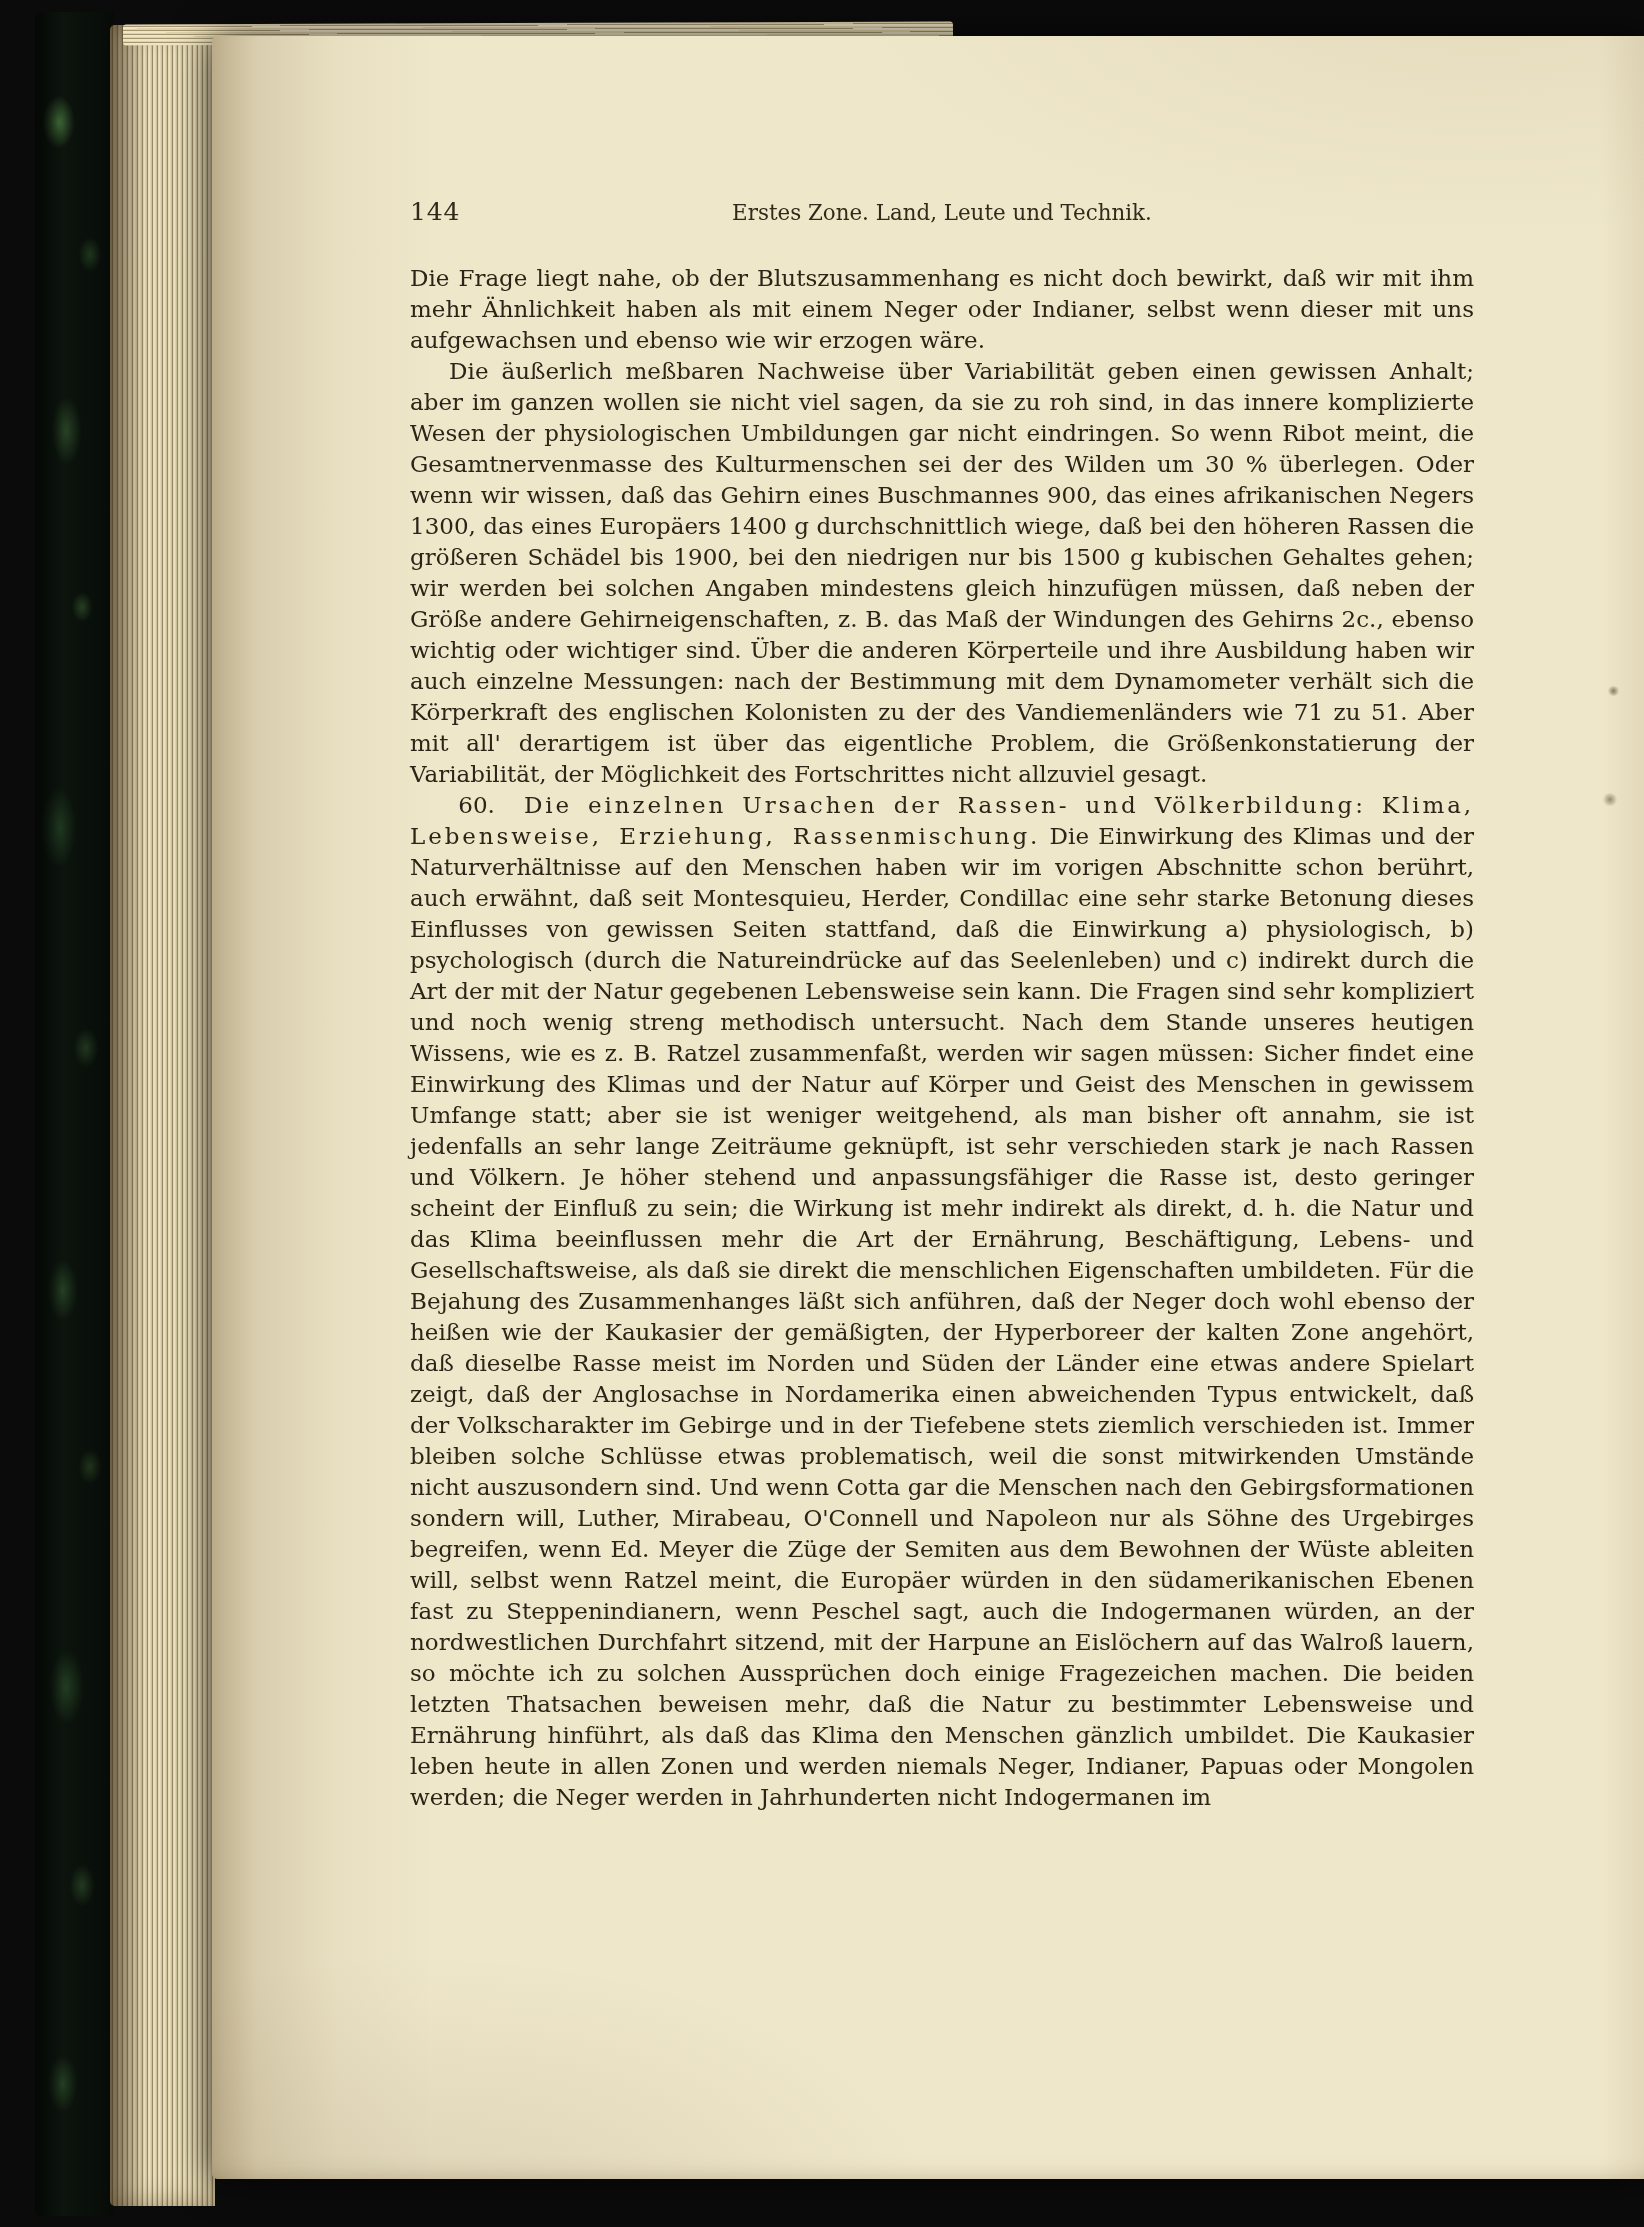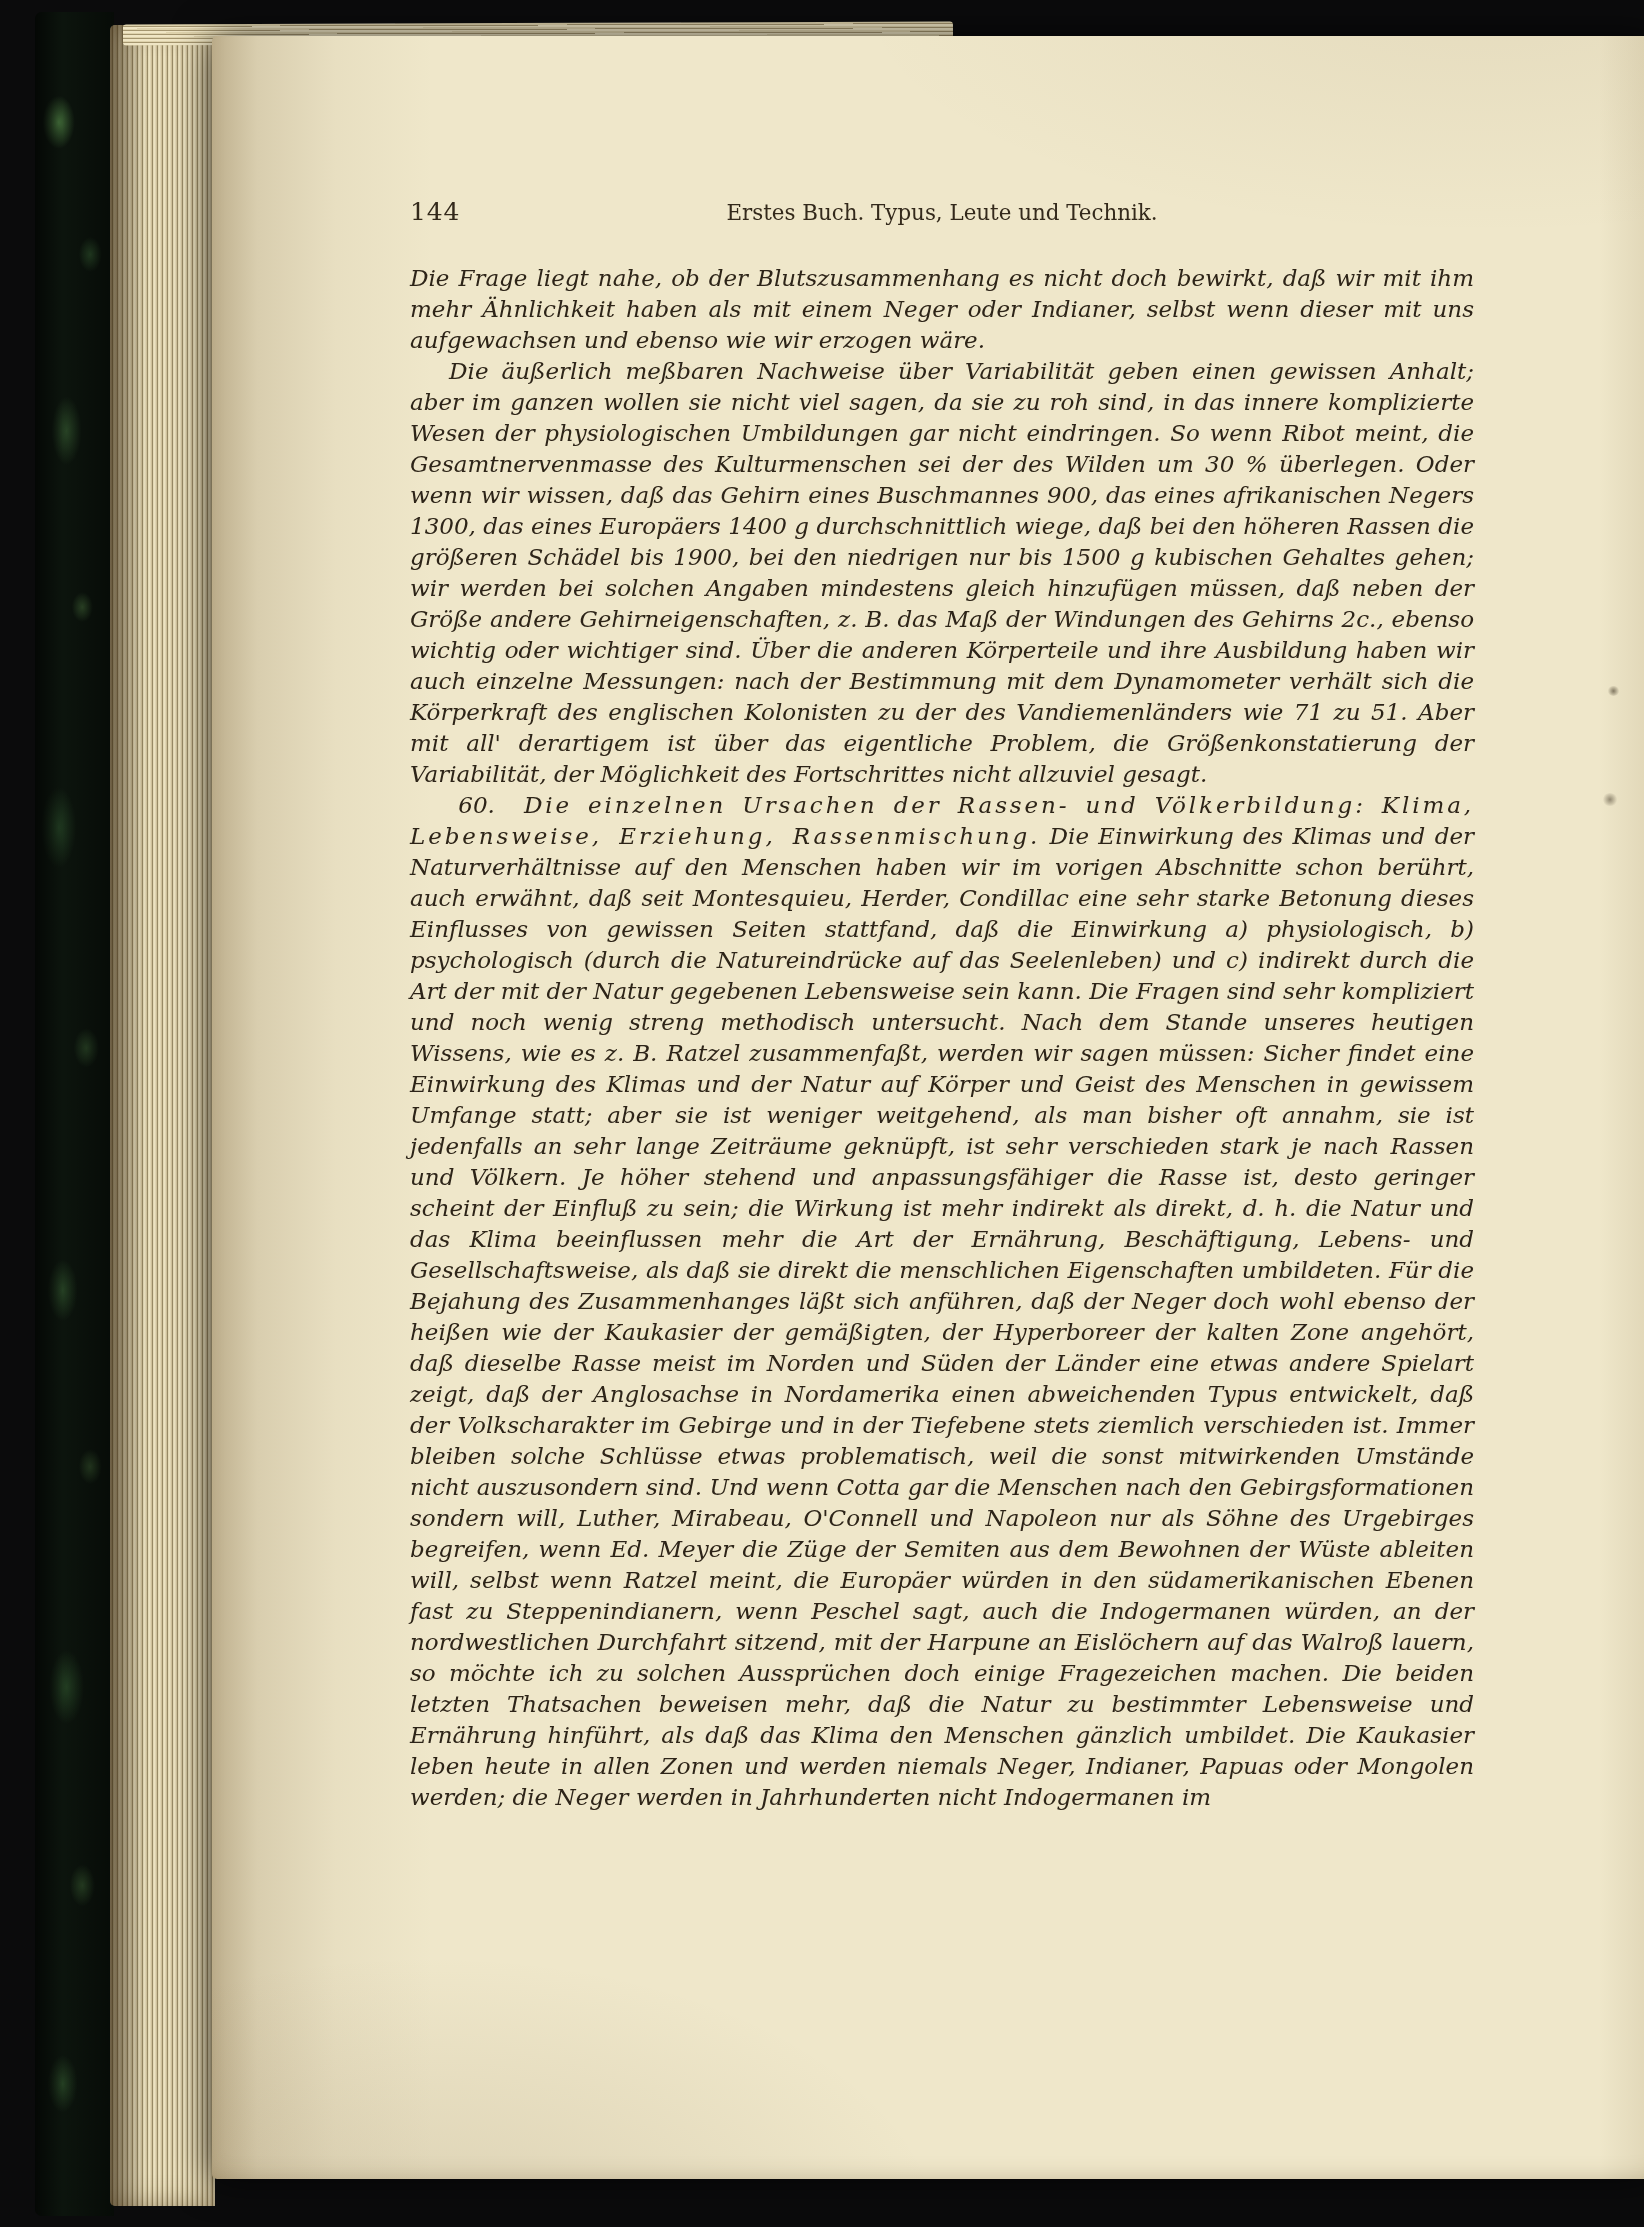--- a/index.html
+++ b/index.html
@@ -79,21 +79,20 @@
   .pagenum {
     position:absolute; left:0; top:-3.3px;
     font-size:25px; letter-spacing:0.8px;
   }
 
   .body-text {
     font-size:23px;
     line-height:31px;
     text-align:justify;
     color:#2d2418;
-    font-style:italic;
   }
   .body-text p { margin:0; text-indent:1.7em; }
   .body-text p.noindent { text-indent:0; }
   .body-text p.section { text-indent:2.1em; }
   .secnum { margin-right:29px; }
   .spaced { letter-spacing:2.9px; word-spacing:5px; }
 
   .smudge {
     position:absolute; border-radius:50%;
   }
@@ -113,21 +112,21 @@
 
   <div class="book-cover"></div>
   <div class="page-stack-left"></div>
   <div class="page-stack-top"></div>
 
   <div class="page">
     <div class="page-inner">
 
       <div class="running-head">
         <span class="pagenum">144</span>
-        <span class="head-title">Erstes Buch. Typus, Leute und Technik.</span>
+        <span class="head-title">Erstes Zone. Land, Leute und Technik.</span>
       </div>
 
       <div class="body-text">
         <p class="noindent">Die Frage liegt nahe, ob der Blutszusammenhang es nicht doch bewirkt, daß wir mit ihm mehr Ähnlichkeit haben als mit einem Neger oder Indianer, selbst wenn dieser mit uns aufgewachsen und ebenso wie wir erzogen wäre.</p>
         <p>Die äußerlich meßbaren Nachweise über Variabilität geben einen gewissen Anhalt; aber im ganzen wollen sie nicht viel sagen, da sie zu roh sind, in das innere komplizierte Wesen der physiologischen Umbildungen gar nicht eindringen. So wenn Ribot meint, die Gesamtnervenmasse des Kulturmenschen sei der des Wilden um 30 % überlegen. Oder wenn wir wissen, daß das Gehirn eines Buschmannes 900, das eines afrikanischen Negers 1300, das eines Europäers 1400 g durchschnittlich wiege, daß bei den höheren Rassen die größeren Schädel bis 1900, bei den niedrigen nur bis 1500 g kubischen Gehaltes gehen; wir werden bei solchen Angaben mindestens gleich hinzufügen müssen, daß neben der Größe andere Gehirneigenschaften, z. B. das Maß der Windungen des Gehirns 2c., ebenso wichtig oder wichtiger sind. Über die anderen Körperteile und ihre Ausbildung haben wir auch einzelne Messungen: nach der Bestimmung mit dem Dynamometer verhält sich die Körperkraft des englischen Kolonisten zu der des Vandiemenländers wie 71 zu 51. Aber mit all' derartigem ist über das eigentliche Problem, die Größenkonstatierung der Variabilität, der Möglichkeit des Fortschrittes nicht allzuviel gesagt.</p>
         <p class="section"><span class="secnum">60.</span><span class="spaced">Die einzelnen Ursachen der Rassen- und Völkerbildung: Klima, Lebensweise, Erziehung, Rassenmischung.</span> <span>Die Einwirkung des Klimas und der Naturverhältnisse auf den Menschen haben wir im vorigen Abschnitte schon berührt, auch erwähnt, daß seit Montesquieu, Herder, Condillac eine sehr starke Betonung dieses Einflusses von gewissen Seiten stattfand, daß die Einwirkung a) physiologisch, b) psychologisch (durch die Natureindrücke auf das Seelenleben) und c) indirekt durch die Art der mit der Natur gegebenen Lebensweise sein kann. Die Fragen sind sehr kompliziert und noch wenig streng methodisch untersucht. Nach dem Stande unseres heutigen Wissens, wie es z. B. Ratzel zusammenfaßt, werden wir sagen müssen: Sicher findet eine Einwirkung des Klimas und der Natur auf Körper und Geist des Menschen in gewissem Umfange statt; aber sie ist weniger weitgehend, als man bisher oft annahm, sie ist jedenfalls an sehr lange Zeiträume geknüpft, ist sehr verschieden stark je nach Rassen und Völkern. Je höher stehend und anpassungsfähiger die Rasse ist, desto geringer scheint der Einfluß zu sein; die Wirkung ist mehr indirekt als direkt, d. h. die Natur und das Klima beeinflussen mehr die Art der Ernährung, Beschäftigung, Lebens- und Gesellschaftsweise, als daß sie direkt die menschlichen Eigenschaften umbildeten. Für die Bejahung des Zusammenhanges läßt sich anführen, daß der Neger doch wohl ebenso der heißen wie der Kaukasier der gemäßigten, der Hyperboreer der kalten Zone angehört, daß dieselbe Rasse meist im Norden und Süden der Länder eine etwas andere Spielart zeigt, daß der Anglosachse in Nordamerika einen abweichenden Typus entwickelt, daß der Volkscharakter im Gebirge und in der Tiefebene stets ziemlich verschieden ist. Immer bleiben solche Schlüsse etwas problematisch, weil die sonst mitwirkenden Umstände nicht auszusondern sind. Und wenn Cotta gar die Menschen nach den Gebirgsformationen sondern will, Luther, Mirabeau, O'Connell und Napoleon nur als Söhne des Urgebirges begreifen, wenn Ed. Meyer die Züge der Semiten aus dem Bewohnen der Wüste ableiten will, selbst wenn Ratzel meint, die Europäer würden in den südamerikanischen Ebenen fast zu Steppenindianern, wenn Peschel sagt, auch die Indogermanen würden, an der nordwestlichen Durchfahrt sitzend, mit der Harpune an Eislöchern auf das Walroß lauern, so möchte ich zu solchen Aussprüchen doch einige Fragezeichen machen. Die beiden letzten Thatsachen beweisen mehr, daß die Natur zu bestimmter Lebensweise und Ernährung hinführt, als daß das Klima den Menschen gänzlich umbildet. Die Kaukasier leben heute in allen Zonen und werden niemals Neger, Indianer, Papuas oder Mongolen werden; die Neger werden in Jahrhunderten nicht Indogermanen im</span></p>
       </div>
 
     </div>
   </div>

